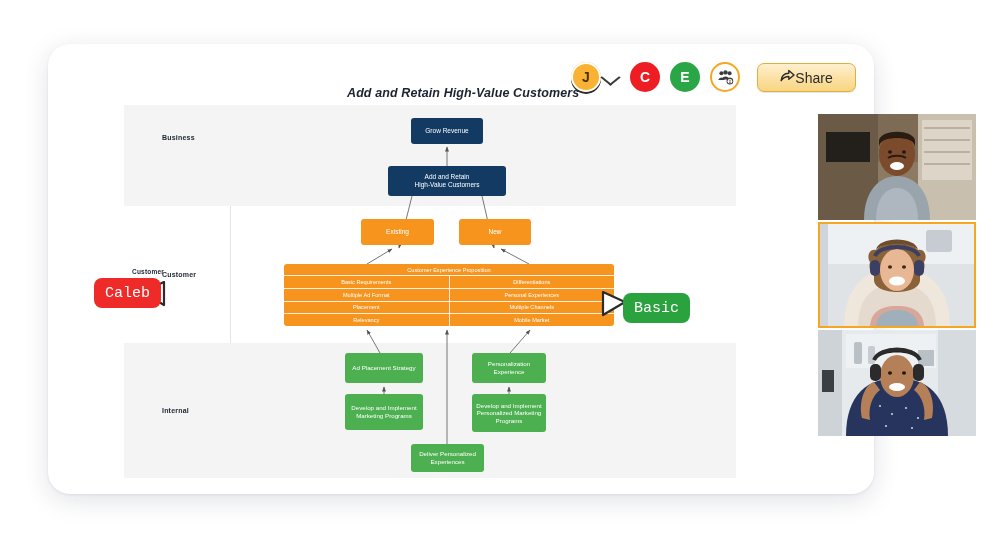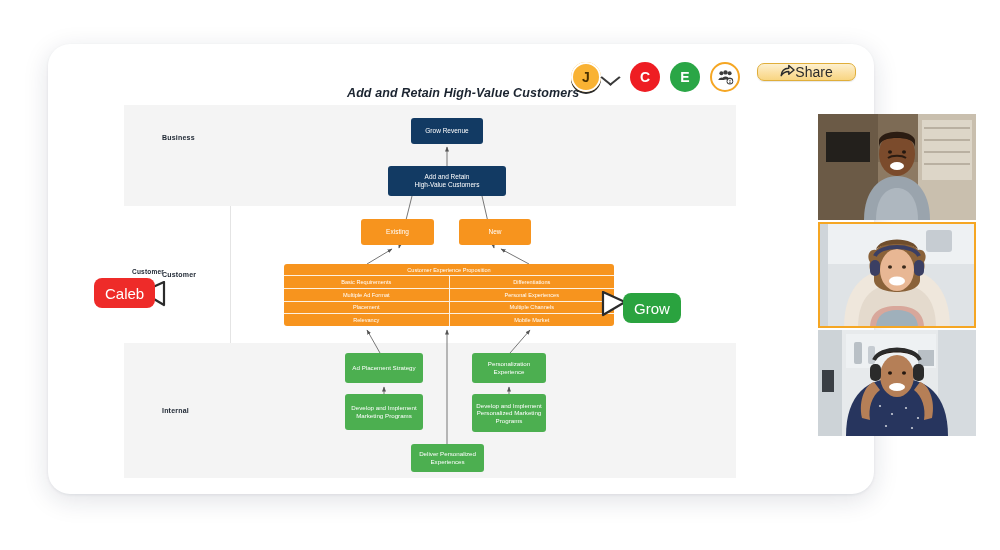--- a/index.html
+++ b/index.html
@@ -39,21 +39,21 @@
     position:absolute;left:604px;top:71px;width:11px;height:11px;
     border-right:2px solid #3a3a3a;border-bottom:2px solid #3a3a3a;
     transform:rotate(45deg) skew(-6deg,-6deg);
   }
   .people-badge{
     position:absolute;left:710px;top:62px;width:30px;height:30px;border-radius:50%;
     background:#fff;border:2px solid #f5a623;box-sizing:border-box;
     display:flex;align-items:center;justify-content:center;
   }
   .share-btn{
-    position:absolute;left:757px;top:63px;width:99px;height:18px;
+    position:absolute;left:757px;top:63px;width:99px;height:29px;
     border-radius:7px;border:1px solid #e0ae3a;box-sizing:border-box;
     background:linear-gradient(180deg,#fdf0cf 0%,#fbe0a2 55%,#f8d582 100%);
     display:flex;align-items:center;justify-content:center;
     font-size:14px;color:#2b2b2b;cursor:pointer;
     box-shadow:0 1px 1px rgba(0,0,0,.10);
   }
 
   
   .lane{position:absolute;left:124px;width:612px;background:#f4f4f4;}
   .lane-business{top:105px;height:101px;}
@@ -110,21 +110,21 @@
   }
   .matrix-cell.left{border-right:1px solid #fdf0e0;}
 
   
   .wires{position:absolute;left:0;top:0;width:1000px;height:550px;pointer-events:none;}
 
   
   .cursor-chip{
     position:absolute;height:30px;border-radius:8px;color:#fff;
     font-size:15px;display:flex;align-items:center;justify-content:center;
-    padding:0 11px;box-sizing:border-box;
+    padding:0 11px;box-sizing:border-box;font-family:Liberation Mono, monospace;
   }
   .chip-caleb{left:94px;top:278px;background:#ee2b29;}
   .chip-emily{left:623px;top:293px;background:#2aa33f;}
   .cursor-tag{
     position:absolute;font-size:6.5px;font-weight:bold;color:#1b2430;
     left:132px;top:268px;letter-spacing:.2px;
   }
 
   
   .vtile{position:absolute;left:818px;width:158px;height:106px;overflow:hidden;background:#2b2b2b;}
@@ -244,21 +244,21 @@
   <div class="cursor-tag">Customer</div>
 
   <svg style="position:absolute;left:140px;top:281px;width:26px;height:30px;">
     <path d="M24,1 L2,11 L24,24 z" fill="#ffffff" stroke="#2b2b2b" stroke-width="2.2" stroke-linejoin="round"></path>
   </svg>
   <div class="cursor-chip chip-caleb">Caleb</div>
 
   <svg style="position:absolute;left:601px;top:291px;width:26px;height:30px;">
     <path d="M2,1 L24,11 L2,24 z" fill="#ffffff" stroke="#2b2b2b" stroke-width="2.2" stroke-linejoin="round"></path>
   </svg>
-  <div class="cursor-chip chip-emily">Grow</div>
+  <div class="cursor-chip chip-emily">Basic</div>
 
   <div class="board-title">Add and Retain High-Value Customers</div>
 
   <div class="avatar av-j">J</div>
   <div class="chev"></div>
   <div class="avatar av-c">C</div>
   <div class="avatar av-e">E</div>
 
   <div class="people-badge">
     <svg width="19" height="17" viewBox="0 0 19 17">

